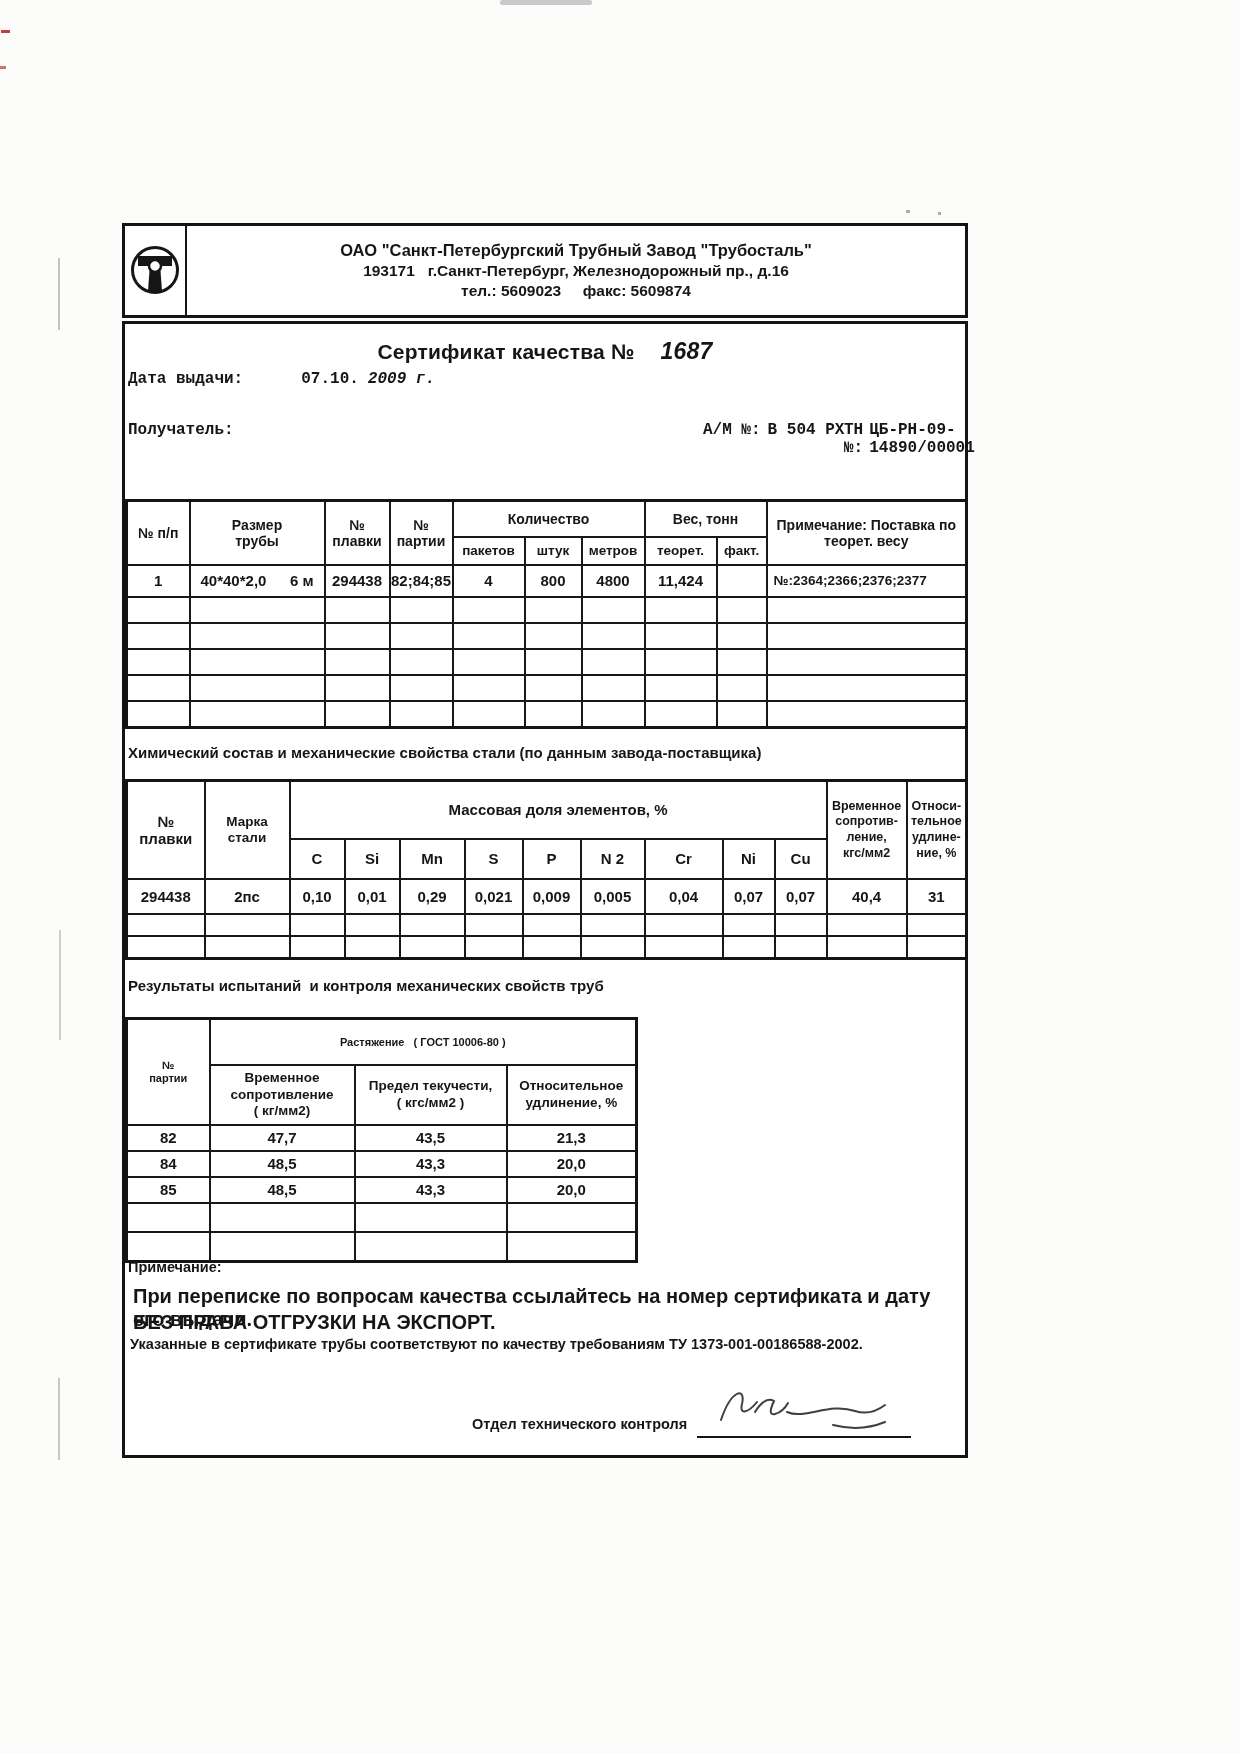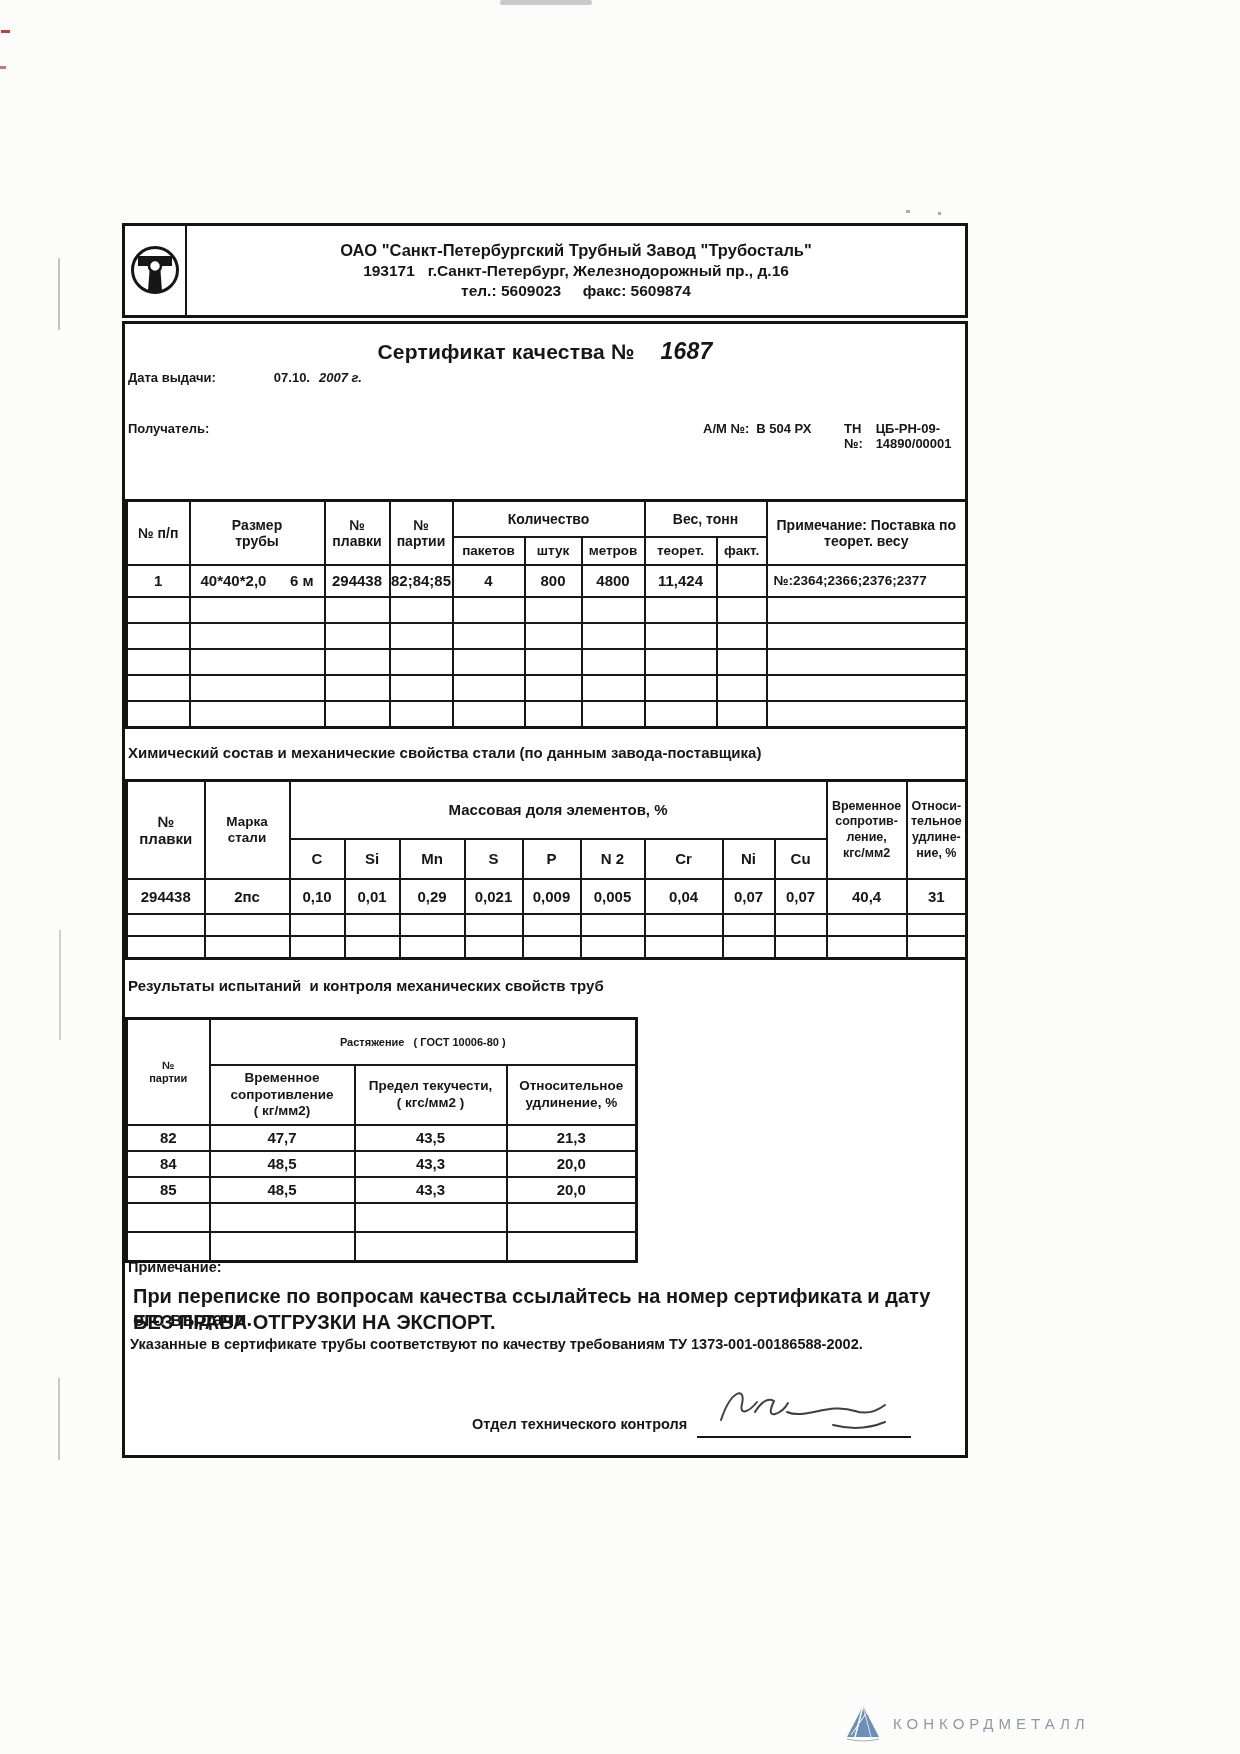--- a/index.html
+++ b/index.html
@@ -17,21 +17,21 @@
             gap:2px;font-weight:700;}
   .lh-company{font-size:16.5px;}
   .lh-address{font-size:15.5px;}
   .lh-contacts{font-size:15.5px;}
 
   
   .body-box{left:122px;top:321px;width:846px;height:1137px;border:3px solid #141414;
             box-sizing:border-box;background:#fff;}
   .cert-title{left:0;top:14px;width:100%;text-align:center;font-size:21px;font-weight:700;letter-spacing:.2px;}
   .cert-no{font-style:italic;margin-left:26px;font-size:23px;}
-  .line{font-weight:700;font-size:13px;display:flex;align-items:baseline;}
+  .line{font-weight:700;font-size:16px;display:flex;align-items:baseline;font-family:Liberation Mono, monospace;}
   .date-line{left:3px;top:46px;}
   .date-val{margin-left:58px;}
   .date-year{margin-left:9px;font-style:italic;}
   .product-line{left:3px;top:71px;gap:7px;}
   .recipient-line{left:3px;top:97px;width:838px;}
   .am-group{position:absolute;left:575px;display:flex;gap:7px;}
   .tn-group{position:absolute;left:716px;display:flex;gap:6px;}
 
   
   .tbl{border-collapse:collapse;table-layout:fixed;font-weight:700;border:3px solid #141414;}
@@ -117,21 +117,21 @@
 
   <div class="abs body-box">
 
     <div class="abs cert-title">
       <span>Сертификат качества №</span><span class="cert-no">1687</span>
     </div>
 
     <div class="abs line date-line">
       <span>Дата выдачи:</span>
       <span class="date-val">07.10.</span>
-      <span class="date-year">2007 г.</span>
+      <span class="date-year">2009 г.</span>
     </div>
 
 
     <div class="abs line recipient-line">
       <span>Получатель:</span>
       <span class="am-group">
         <span>А/М №:</span>
         <span>В 504 РХ</span>
       </span>
       <span class="tn-group">
@@ -408,24 +408,14 @@
     <div class="abs note-line note-2">БЕЗ ПРАВА ОТГРУЗКИ НА ЭКСПОРТ.</div>
     <div class="abs note-line note-3">Указанные в сертификате трубы соответствуют по качеству требованиям ТУ 1373-001-00186588-2002.</div>
 
     <div class="abs sig-label">Отдел технического контроля</div>
     <div class="abs sig-line"></div>
     <svg class="abs sig-svg" width="180" height="52" viewBox="0 0 180 52">
       <path d="M8 40 C 18 10, 33 6, 29 24 C 26 36, 36 32, 44 22 M 42 32 q 10 -16 19 -11 q -7 15 1 13 q 8 -2 13 -11 M 74 32 C 92 40, 116 22, 142 31 C 154 35, 164 31, 172 25 M 120 45 q 28 7 52 -3" fill="none" stroke="#2a2a2a" stroke-width="2" stroke-linecap="round" opacity="0.9"></path>
     </svg>
   </div>
 
-  <div class="abs watermark">
-    <svg width="36" height="38" viewBox="0 0 36 38">
-      <polygon points="18,2 34,33 2,33" fill="#6b8fb8"></polygon>
-      <line x1="18" y1="2" x2="10" y2="33" stroke="#ffffff" stroke-width="1.5"></line>
-      <line x1="18" y1="2" x2="26" y2="33" stroke="#dfe7ee" stroke-width="1"></line>
-      <line x1="6" y1="31" x2="22" y2="8" stroke="#ffffff" stroke-width="1"></line>
-      <path d="M2 35 q 16 4 32 0" stroke="#9fb4c6" stroke-width="1.2" fill="none"></path>
-    </svg>
-    <span class="wm-text">КОНКОРДМЕТАЛЛ</span>
-  </div>
 
 </div>
 
 </body></html>

